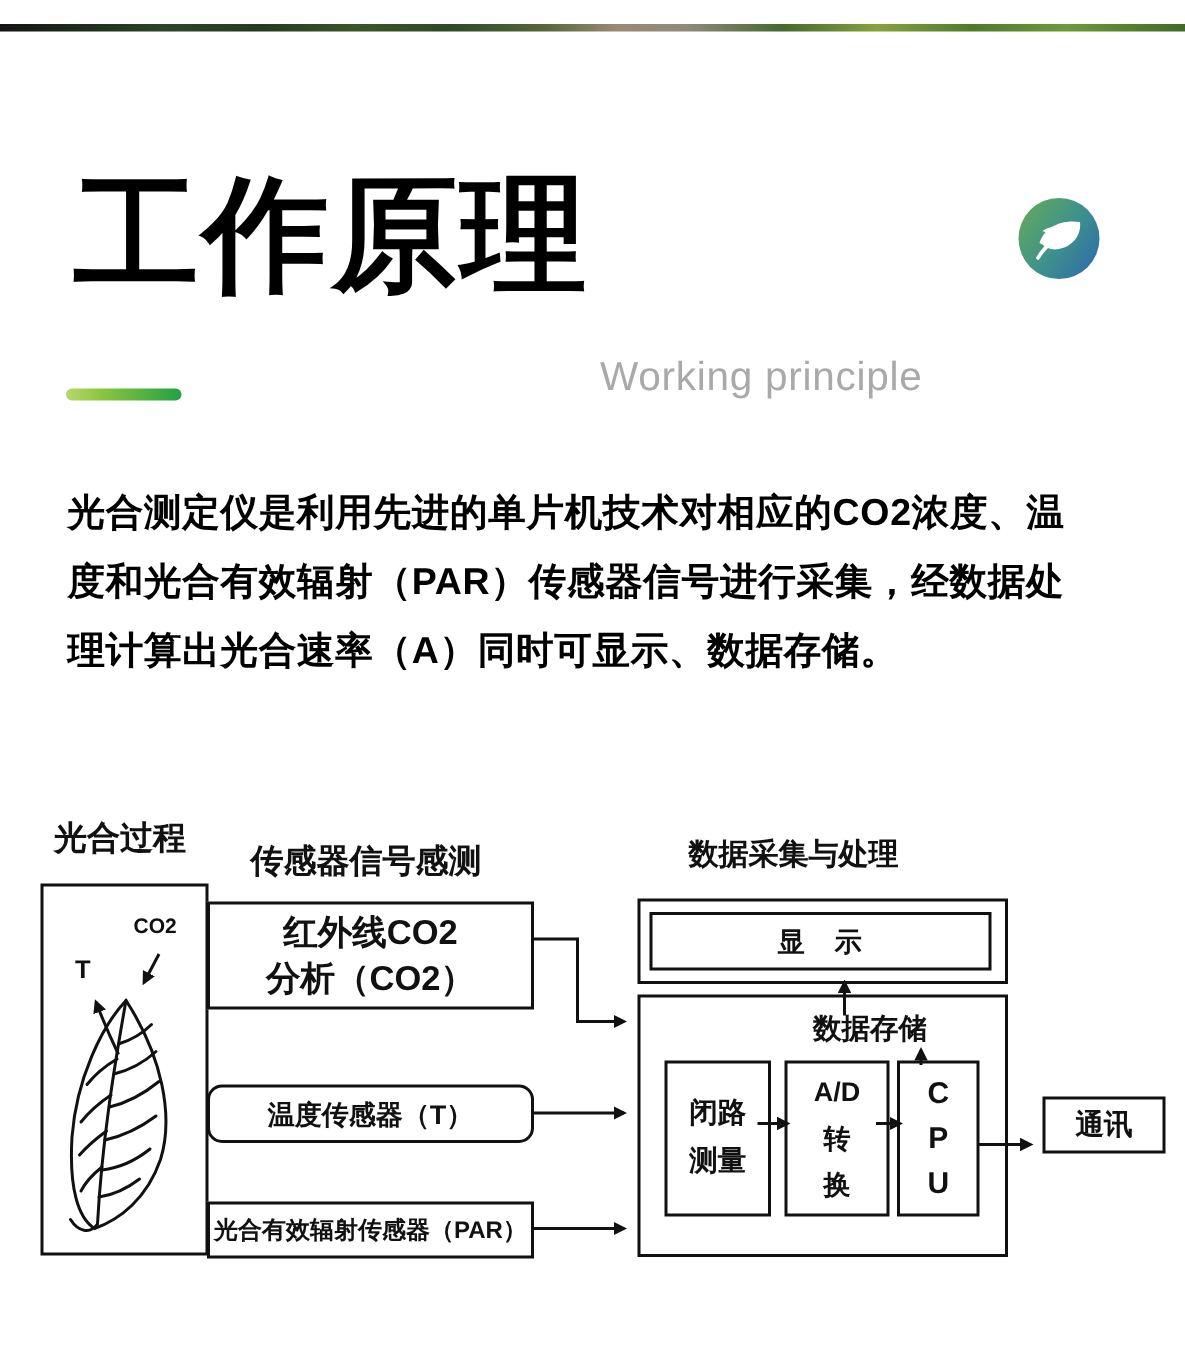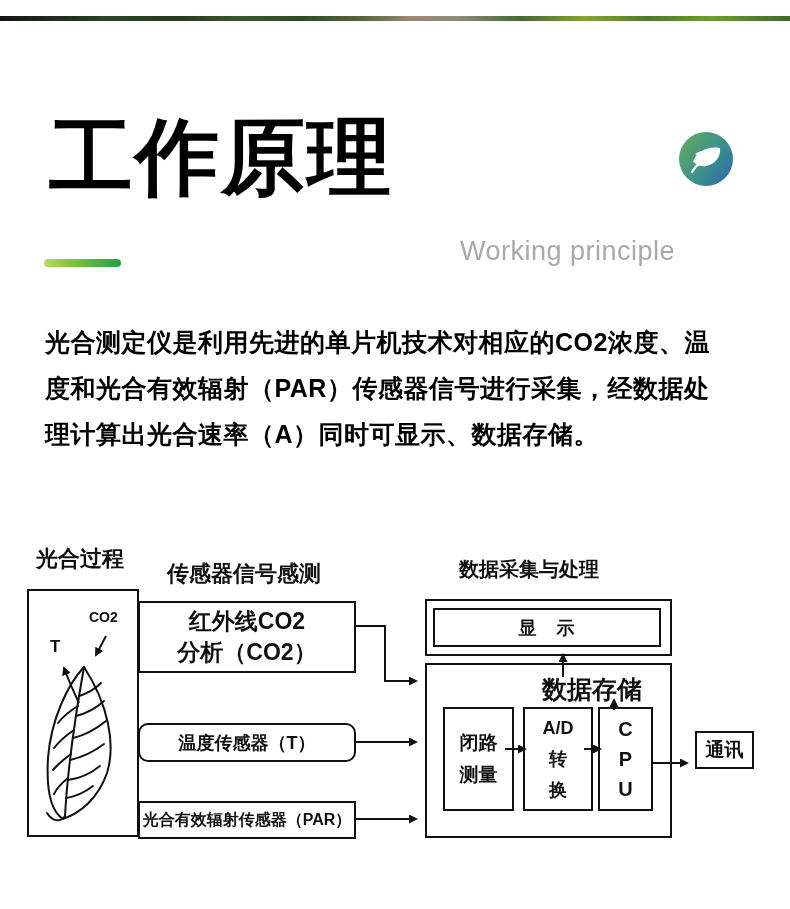--- a/index.html
+++ b/index.html
@@ -31,56 +31,56 @@
     background:linear-gradient(125deg,#63a95c 5%,#3f9389 50%,#2d6cab 95%);
   }
   .leaf-badge svg { position:absolute; left:0; top:0; }
   .accent-bar {
     position:absolute; left:44px; top:243px; width:77px; height:8px;
     border-radius:4px;
     background:linear-gradient(90deg,#b5d96b 0%,#8cc63e 30%,#22a045 100%);
   }
   .subtitle {
     position:absolute; left:400px; top:220px; width:335px;
-    text-align:center; font-size:27px; font-weight:300; color:#a9a9a9;
+    text-align:left; font-size:27px; font-weight:300; color:#a9a9a9;
     letter-spacing:0.5px;
   }
 
   
   .intro {
     position:absolute; left:45px; top:303px; width:716px;
     font-size:25px; font-weight:600; color:#000000; line-height:46px;
     letter-spacing:0.5px;
   }
 
   
   .d-label { position:absolute; font-weight:600; color:#111; white-space:nowrap; }
   .lbl-process { left:36px; top:528px; font-size:22px; }
   .lbl-sensors { left:167px; top:543px; font-size:22px; }
   .lbl-processing { left:459px; top:540px; font-size:20px; }
-  .lbl-storage { left:542px; top:657px; font-size:25px; }
+  .lbl-storage { left:542px; top:657px; font-size:19px; }
   .lbl-co2 { left:89px; top:593px; font-size:14px; font-weight:700; }
   .lbl-t { left:50px; top:621px; font-size:17px; font-weight:700; }
 
   .box {
     position:absolute; border:2px solid #111; background:#fff;
     display:flex; align-items:center; justify-content:center;
     text-align:center; color:#111; font-weight:600;
   }
   .leaf-box { left:27px; top:573px; width:112px; height:248px; background:transparent; }
   .sensor1 { left:138px; top:585px; width:218px; height:72px; font-size:23px; line-height:31px; flex-direction:column; }
   .sensor2 { left:138px; top:707px; width:218px; height:39px; font-size:18px;border-radius:10px; }
   .sensor3 { left:138px; top:785px; width:218px; height:38px; font-size:16px; }
   .display-outer { left:425px; top:583px; width:247px; height:57px; background:transparent; }
   .display-inner { left:433px; top:592px; width:228px; height:39px; font-size:18px; letter-spacing:1px; }
   .main-box { left:425px; top:647px; width:247px; height:175px; background:transparent; }
   .closed-loop { left:443px; top:691px; width:71px; height:104px; font-size:19px; line-height:32px; flex-direction:column; }
   .ad-box { left:523px; top:691px; width:70px; height:104px; font-size:18px; line-height:31px; flex-direction:column; }
   .cpu-box { left:598px; top:691px; width:55px; height:104px; font-size:20px; line-height:30px; flex-direction:column; font-family:"Liberation Sans",sans-serif; }
-  .comm-box { left:695px; top:715px; width:59px; height:38px; font-size:19px; }
+  .comm-box { left:695px; top:715px; width:82px; height:38px; font-size:19px; }
 
   .diagram-svg { position:absolute; left:0; top:0; pointer-events:none; }
 </style>
 </head>
 <body>
 
 <div class="page">
   <div class="top-strip"></div>
 
   <div class="title">工作原理</div>

